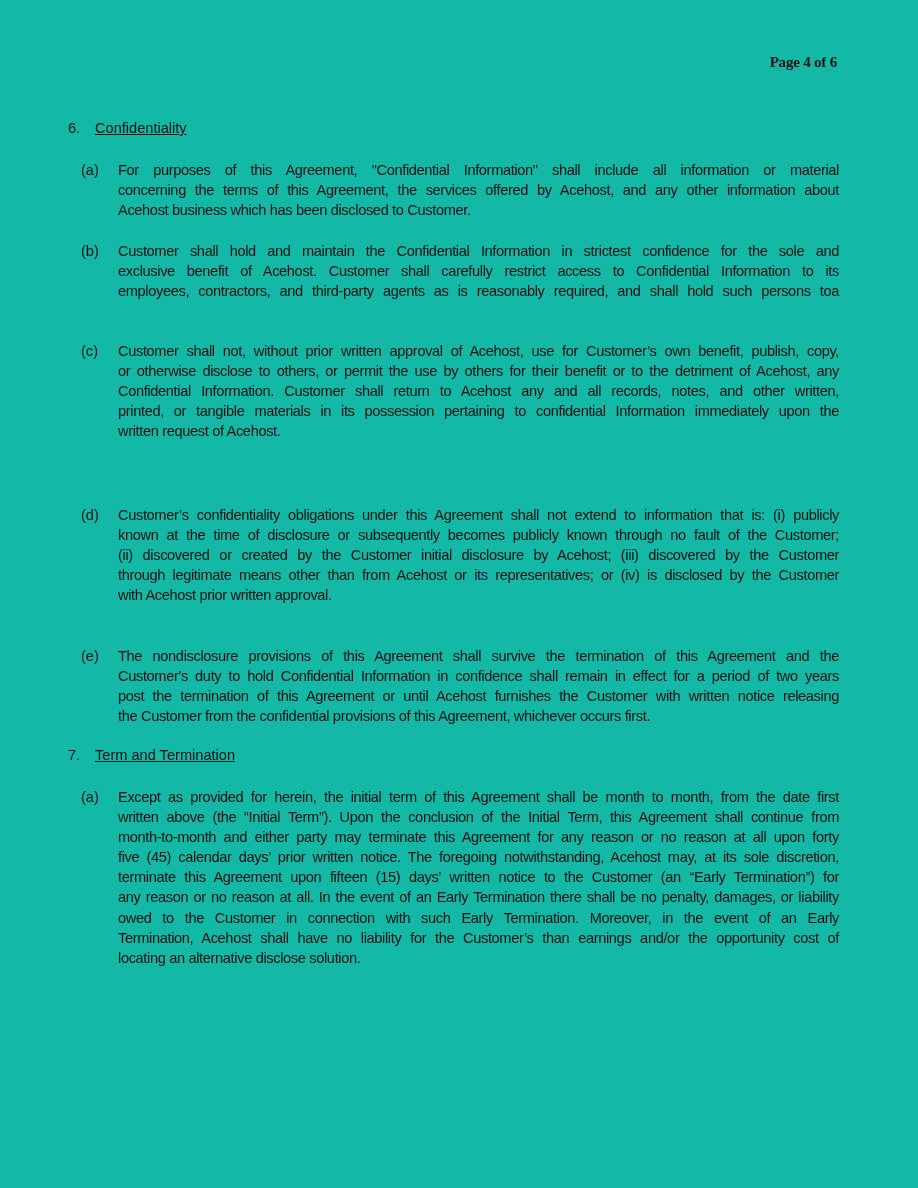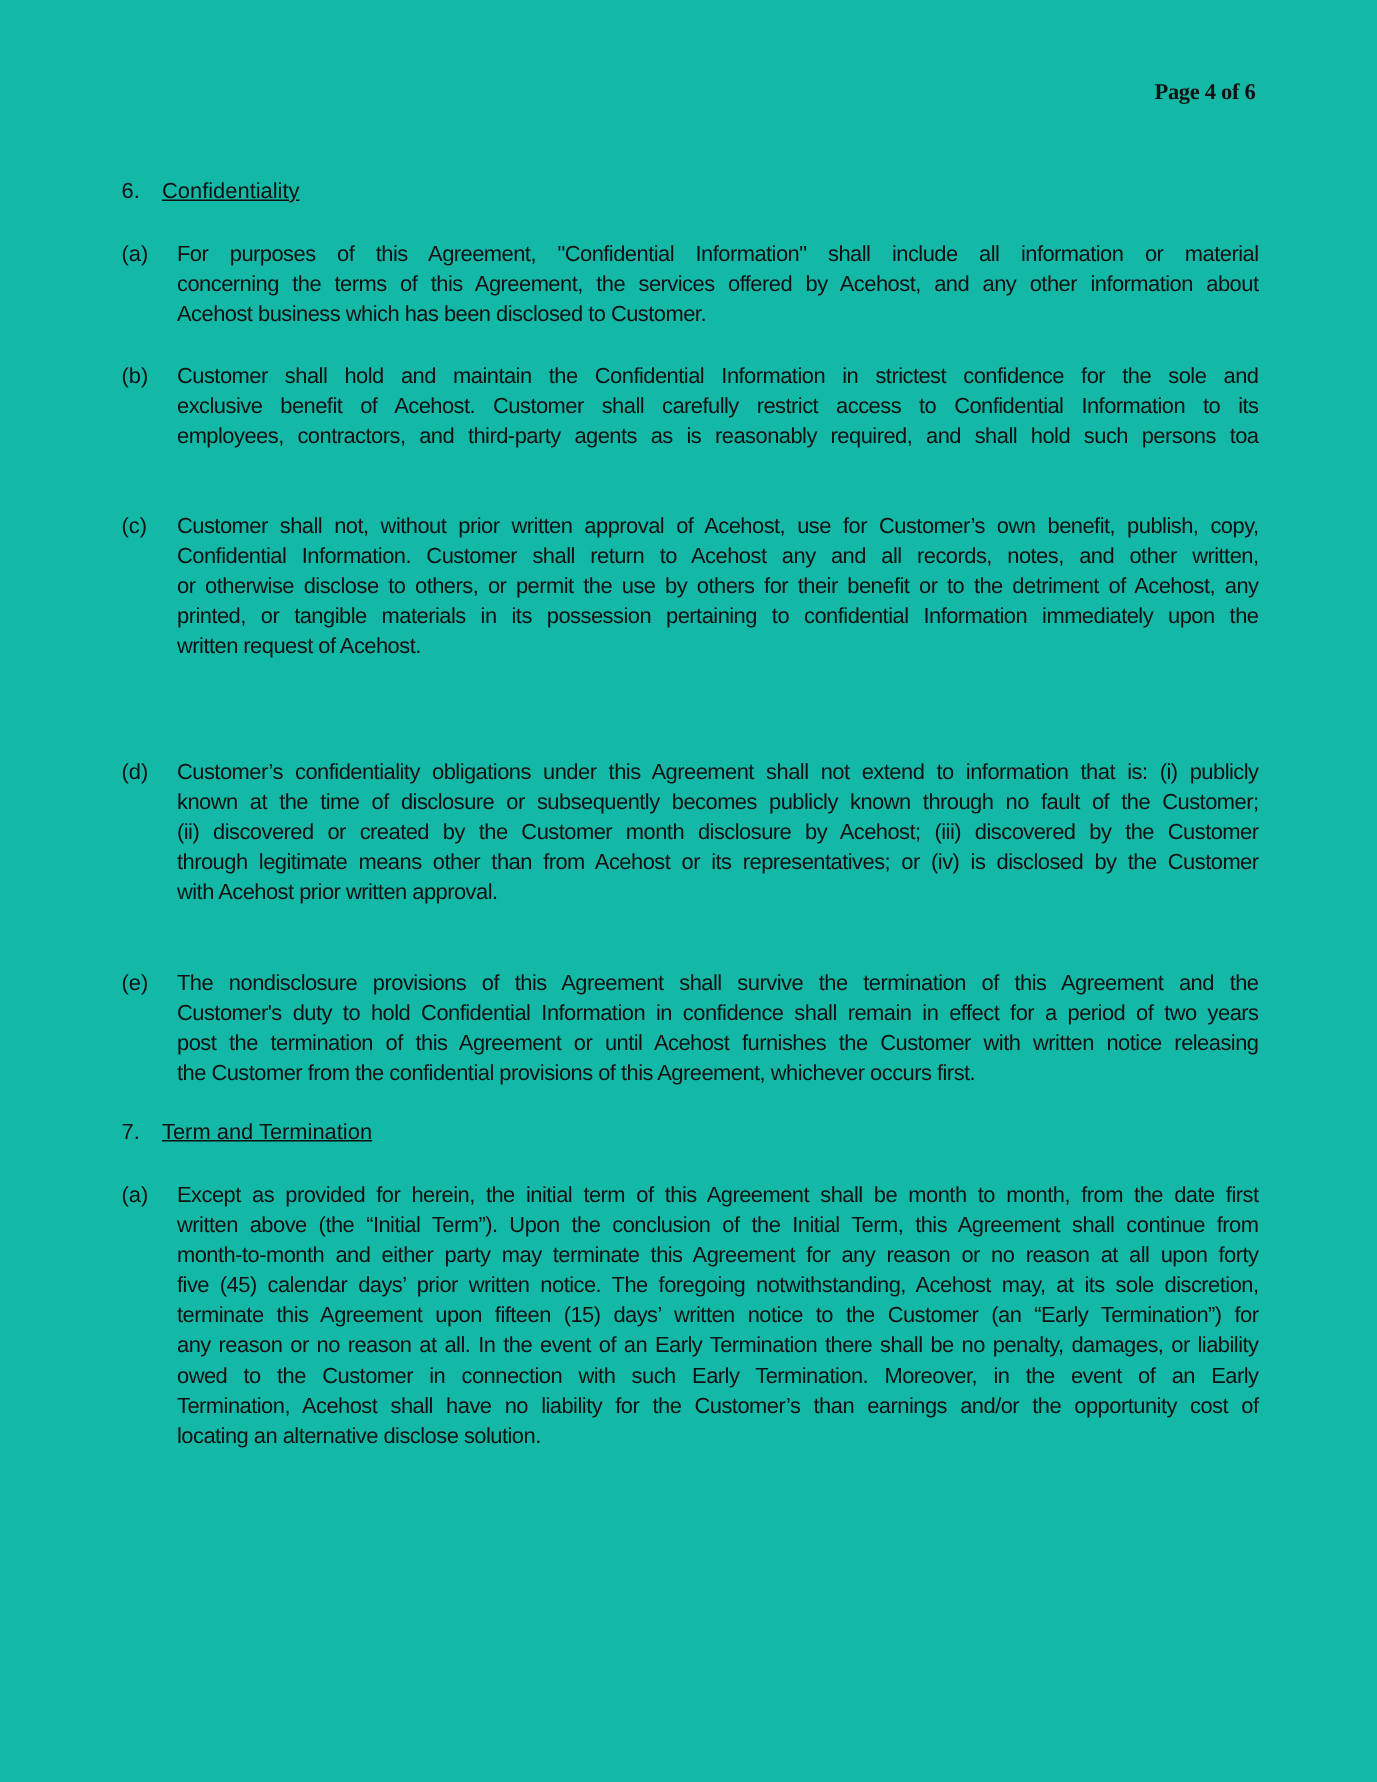--- a/index.html
+++ b/index.html
@@ -1,21 +1,21 @@
 <!DOCTYPE html>
 <html><head>
 <meta charset="utf-8">
 <style>
   html, body { margin: 0; padding: 0; background: #ffffff; }
   body { width: 918px; height: 1188px; position: relative; overflow: hidden;
          font-family: "Liberation Sans", sans-serif; color: #111111; }
   .page { position: absolute; left: 0; top: 0; width: 918px; height: 1188px; background: #14b8a6; }
   .page-number { position: absolute; right: 81px; top: 54px; font-family: "Liberation Serif", serif;
                  font-weight: bold; font-size: 15px; letter-spacing: -0.2px; }
-  .heading { position: absolute; left: 81px; font-size: 14.6px; }
+  .heading { position: absolute; left: 68px; font-size: 14.6px; }
   .heading .num { display: inline-block; width: 27px; }
   .heading .title { text-decoration: underline; }
   .para { position: absolute; left: 81px; width: 758px; font-size: 14.6px; line-height: 20.1px; }
   .para .label { position: absolute; left: 0; top: 0; }
   .para .lines { margin-left: 37px; }
   .para .line { display: block; text-align: justify; text-align-last: justify; white-space: nowrap;
                 overflow: visible; letter-spacing: -0.35px; }
   .para .line.last { text-align-last: left; }
 </style>
 </head>
@@ -44,33 +44,33 @@
       <span class="line">Customer shall hold and maintain the Confidential Information in strictest confidence for the sole and</span>
       <span class="line">exclusive benefit of Acehost. Customer shall carefully restrict access to Confidential Information to its</span>
       <span class="line">employees, contractors, and third-party agents as is reasonably required, and shall hold such persons toa</span>
     </div>
   </div>
 
   <div class="para" style="top:341px;">
     <span class="label">(c)</span>
     <div class="lines">
       <span class="line">Customer shall not, without prior written approval of Acehost, use for Customer’s own benefit, publish, copy,</span>
+      <span class="line">or otherwise disclose to others, or permit the use by others for their benefit or to the detriment of Acehost, any</span>
       <span class="line">Confidential Information. Customer shall return to Acehost any and all records, notes, and other written,</span>
-      <span class="line">or otherwise disclose to others, or permit the use by others for their benefit or to the detriment of Acehost, any</span>
       <span class="line">printed, or tangible materials in its possession pertaining to confidential Information immediately upon the</span>
       <span class="line last">written request of Acehost.</span>
     </div>
   </div>
 
   <div class="para" style="top:505px;">
     <span class="label">(d)</span>
     <div class="lines">
       <span class="line">Customer’s confidentiality obligations under this Agreement shall not extend to information that is: (i) publicly</span>
       <span class="line">known at the time of disclosure or subsequently becomes publicly known through no fault of the Customer;</span>
-      <span class="line">(ii) discovered or created by the Customer month disclosure by Acehost; (iii) discovered by the Customer</span>
+      <span class="line">(ii) discovered or created by the Customer initial disclosure by Acehost; (iii) discovered by the Customer</span>
       <span class="line">through legitimate means other than from Acehost or its representatives; or (iv) is disclosed by the Customer</span>
       <span class="line last">with Acehost prior written approval.</span>
     </div>
   </div>
 
   <div class="para" style="top:646px;">
     <span class="label">(e)</span>
     <div class="lines">
       <span class="line">The nondisclosure provisions of this Agreement shall survive the termination of this Agreement and the</span>
       <span class="line">Customer's duty to hold Confidential Information in confidence shall remain in effect for a period of two years</span>

